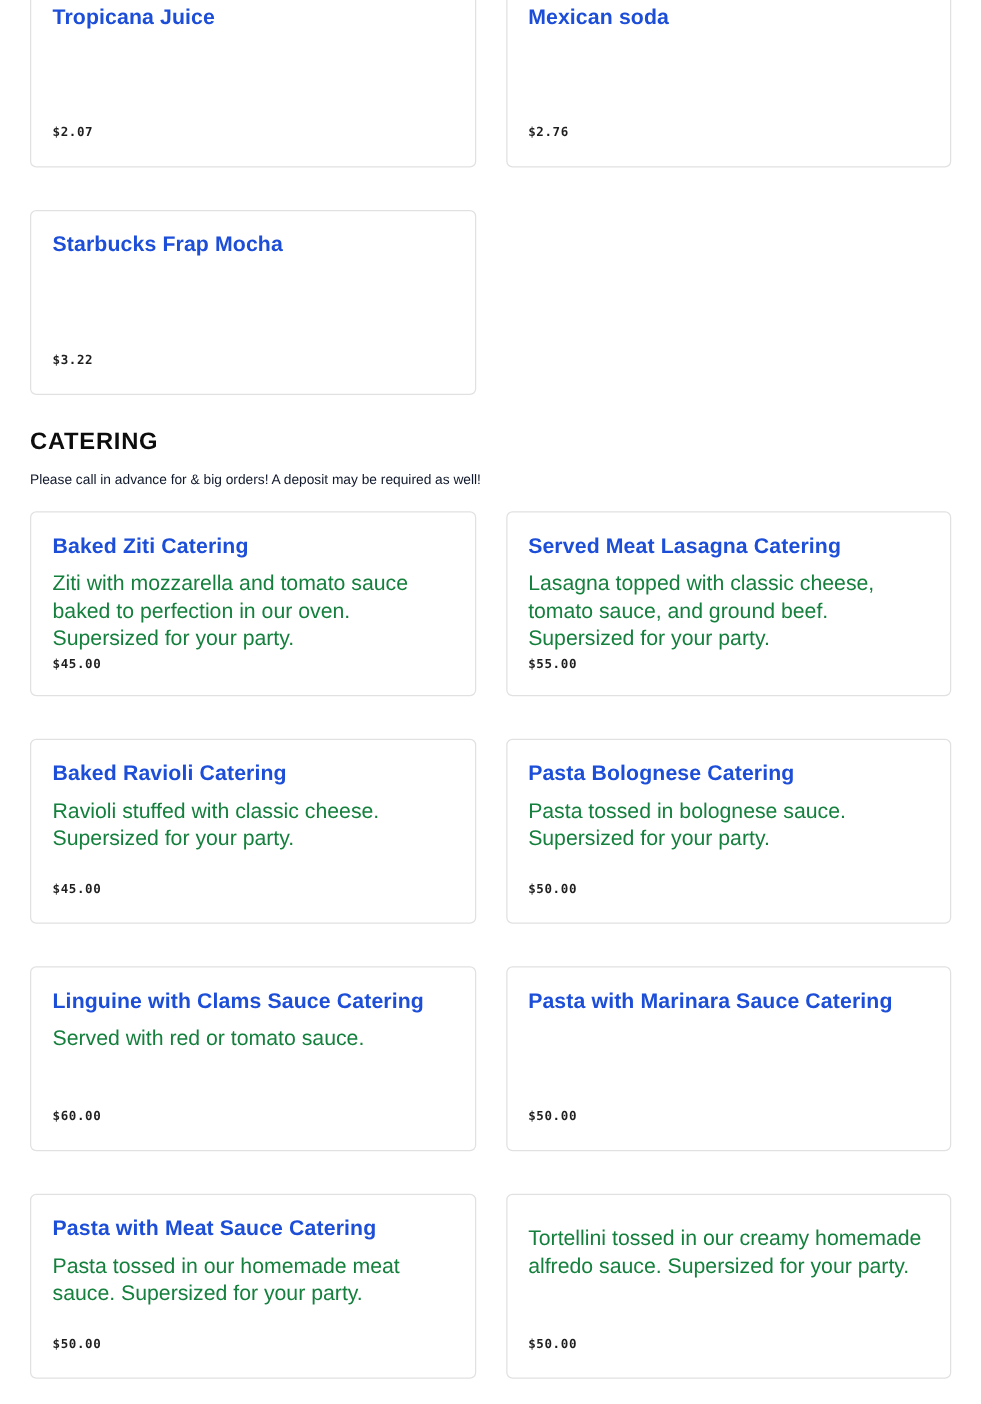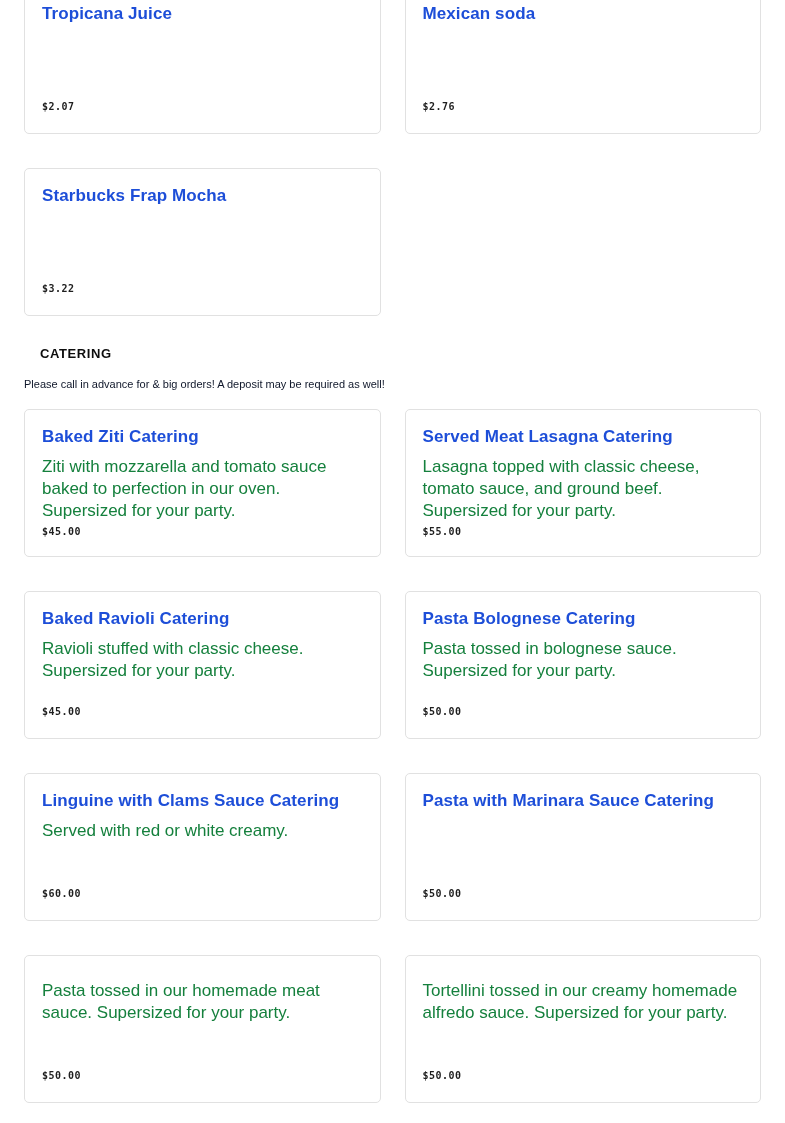--- a/index.html
+++ b/index.html
@@ -51,22 +51,22 @@
   .card .item-price {
     margin-top: auto;
     font-family: "DejaVu Sans Mono", monospace;
     font-size: 10px;
     line-height: 20px;
     font-weight: 700;
     letter-spacing: 0.5px;
     color: #1f1f1f;
   }
   .section-heading {
-    margin: 27px 0 0 16px;
-    font-size: 13px;
+    margin: 27px 0 0 0;
+    font-size: 19px;
     line-height: 22px;
     font-weight: 800;
     letter-spacing: 0.6px;
     color: #0d0d0d;
   }
   .section-subtitle {
     margin: 8px 0 14px 0;
     font-size: 11px;
     line-height: 22px;
     color: #0f172a;
@@ -115,28 +115,29 @@
     <p class="item-description">Ravioli stuffed with classic cheese. Supersized for your party.</p>
     <span class="item-price">$45.00</span>
   </div>
       <div class="card">
     <h3 class="item-name">Pasta Bolognese Catering</h3>
     <p class="item-description">Pasta tossed in bolognese sauce. Supersized for your party.</p>
     <span class="item-price">$50.00</span>
   </div>
       <div class="card">
     <h3 class="item-name">Linguine with Clams Sauce Catering</h3>
-    <p class="item-description">Served with red or white creamy.</p>
+    <p class="item-description">Served with red or tomato sauce.</p>
     <span class="item-price">$60.00</span>
   </div>
       <div class="card">
     <h3 class="item-name">Pasta with Marinara Sauce Catering</h3>
     <span class="item-price">$50.00</span>
   </div>
       <div class="card">
+    <h3 class="item-name">Pasta with Meat Sauce Catering</h3>
     <p class="item-description">Pasta tossed in our homemade meat sauce. Supersized for your party.</p>
     <span class="item-price">$50.00</span>
   </div>
       <div class="card">
     <p class="item-description">Tortellini tossed in our creamy homemade alfredo sauce. Supersized for your party.</p>
     <span class="item-price">$50.00</span>
   </div>
     </div>
 
 </div>

